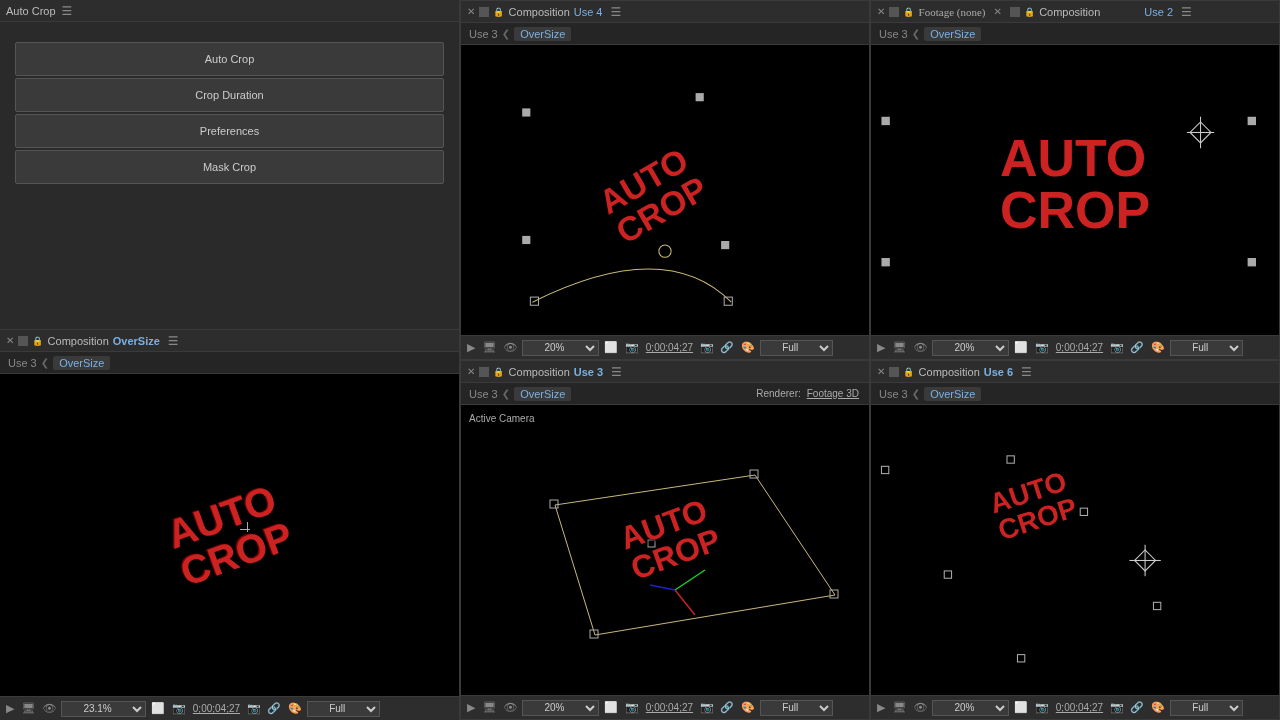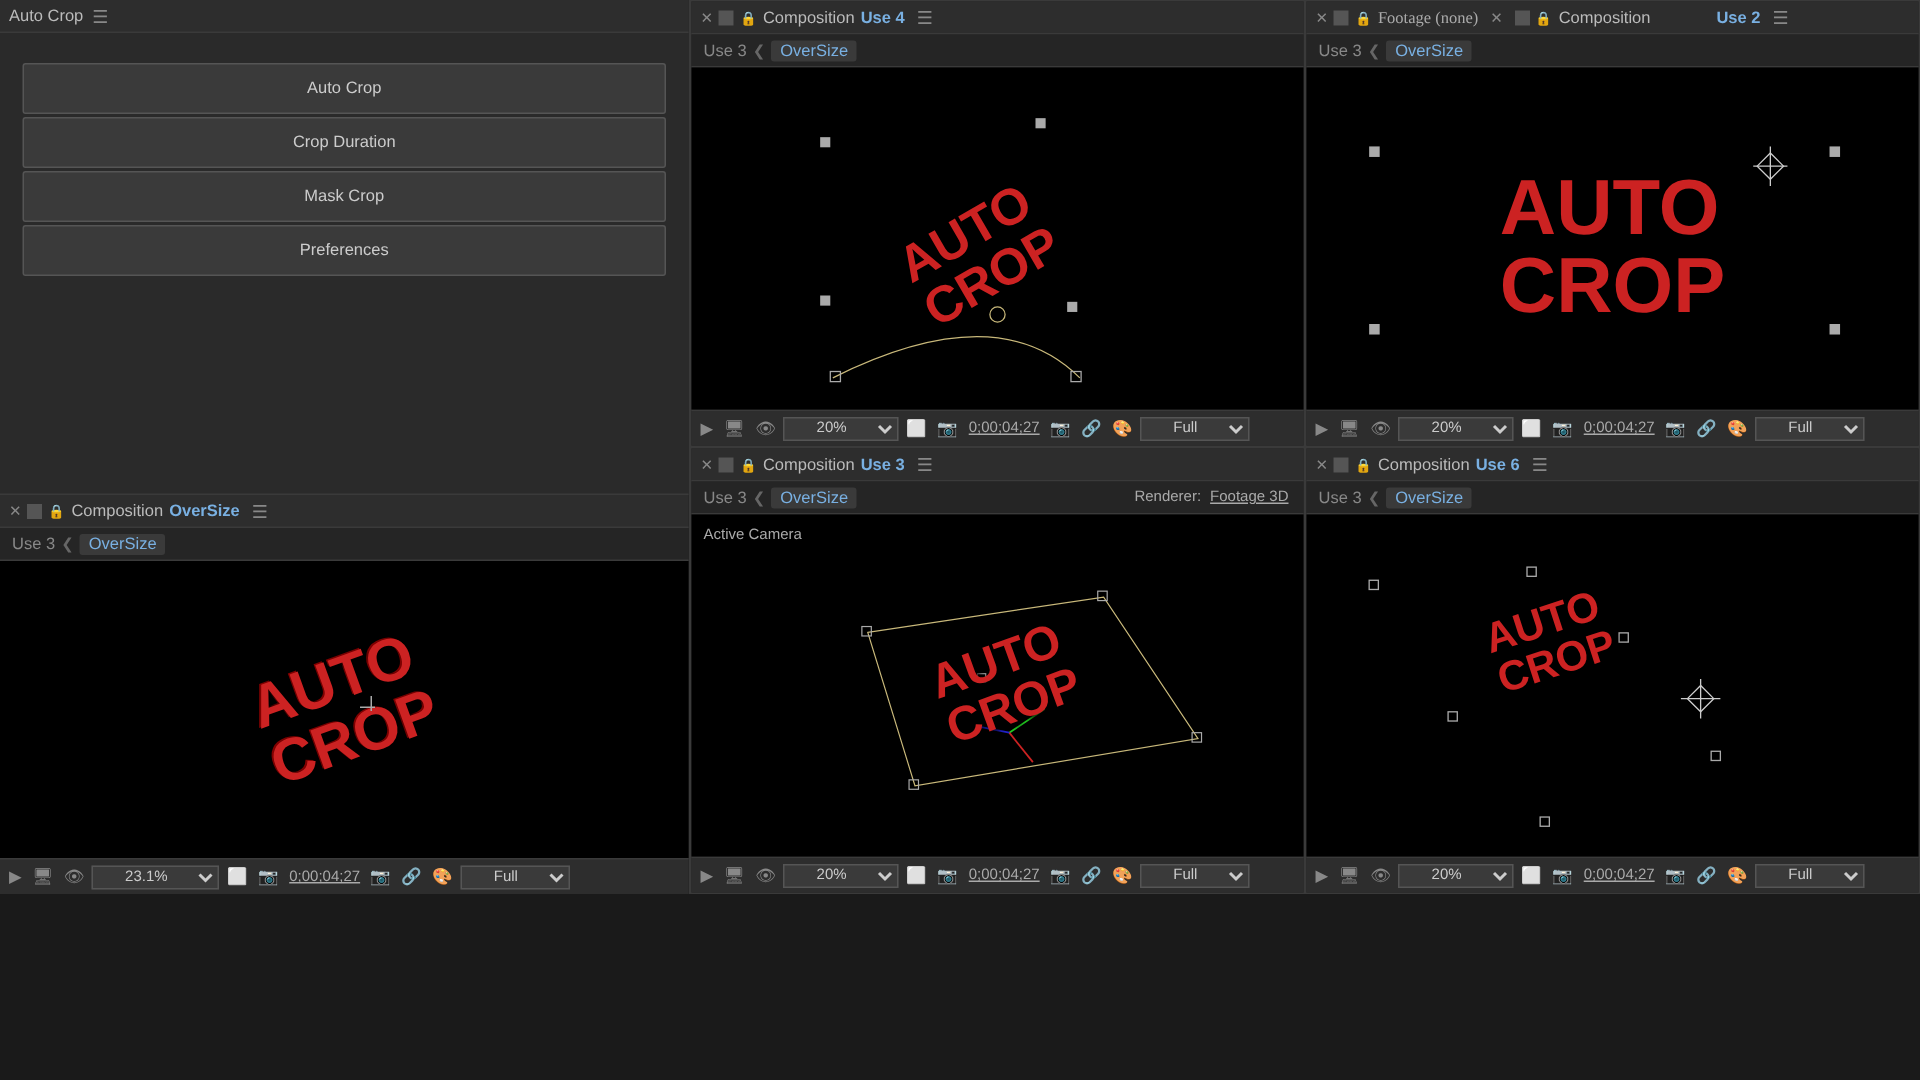--- a/index.html
+++ b/index.html
@@ -9,21 +9,21 @@
       font-family: 'Arial', sans-serif;
       font-size: 11px;
       width: 1280px;
       height: 720px;
       overflow: hidden;
     }
 
     .main-layout {
       display: flex;
       width: 1280px;
-      height: 596px;
+      height: 720px;
     }
 
     
     .left-panel {
       width: 460px;
       display: flex;
       flex-direction: column;
       border-right: 1px solid #3a3a3a;
     }
 
@@ -262,22 +262,22 @@
   <div class="left-panel">
 
     <div class="top-left">
       <div class="panel-header">
         <span class="panel-title">Auto Crop</span>
         <span class="panel-menu-icon">☰</span>
       </div>
       <div class="panel-buttons">
         <button class="panel-btn">Auto Crop</button>
         <button class="panel-btn">Crop Duration</button>
+        <button class="panel-btn">Preferences</button>
         <button class="panel-btn">Mask Crop</button>
-        <button class="panel-btn">Preferences</button>
       </div>
     </div>
 
     <div class="bottom-left">
       <div class="comp-header">
         <span class="close-x">✕</span>
         <span class="panel-icon-sq"></span>
         <span class="lock-icon">🔒</span>
         <span class="panel-title">Composition</span>
         <span class="panel-title" style="color:#79b0e2; font-weight:bold;">OverSize</span>
@@ -318,21 +318,21 @@
   </div>
 
   <div class="right-panels">
 
     <div class="comp-panel">
       <div class="comp-panel-header">
         <span class="close-x">✕</span>
         <span class="panel-icon-sq"></span>
         <span class="lock-icon">🔒</span>
         <span class="panel-title">Composition</span>
-        <span class="panel-title" style="color:#79b0e2; font-weight:bold;">Use 4</span>
+        <span class="panel-title" style="color:#79b0e2; font-weight:normal;">Use 4</span>
         <span class="panel-menu-icon" style="margin-left:4px;">☰</span>
       </div>
       <div class="comp-breadcrumb">
         <span class="breadcrumb-text">Use 3</span>
         <span class="chevron">❮</span>
         <span class="breadcrumb-active">OverSize</span>
       </div>
       <div class="comp-viewport">
 
         <svg class="wireframe-svg" viewBox="0 0 400 270">
@@ -369,21 +369,21 @@
     <div class="comp-panel">
       <div class="comp-panel-header">
         <span class="close-x">✕</span>
         <span class="panel-icon-sq"></span>
         <span class="lock-icon">🔒</span>
         <span class="footage-label">Footage (none)</span>
         <span class="close-x" style="margin-left:4px;">✕</span>
         <span class="panel-icon-sq" style="margin-left:4px;"></span>
         <span class="lock-icon">🔒</span>
         <span class="panel-title">Composition</span>
-        <span class="panel-title" style="color:#79b0e2; font-weight:bold;padding-left:40px;">Use 2</span>
+        <span class="panel-title" style="color:#79b0e2; font-weight:normal;padding-left:40px;">Use 2</span>
         <span class="panel-menu-icon" style="margin-left:4px;">☰</span>
       </div>
       <div class="comp-breadcrumb">
         <span class="breadcrumb-text">Use 3</span>
         <span class="chevron">❮</span>
         <span class="breadcrumb-active">OverSize</span>
       </div>
       <div class="comp-viewport">
         <svg class="wireframe-svg" viewBox="0 0 390 260">
           <rect x="10" y="60" width="8" height="8" fill="#aaa"></rect>

